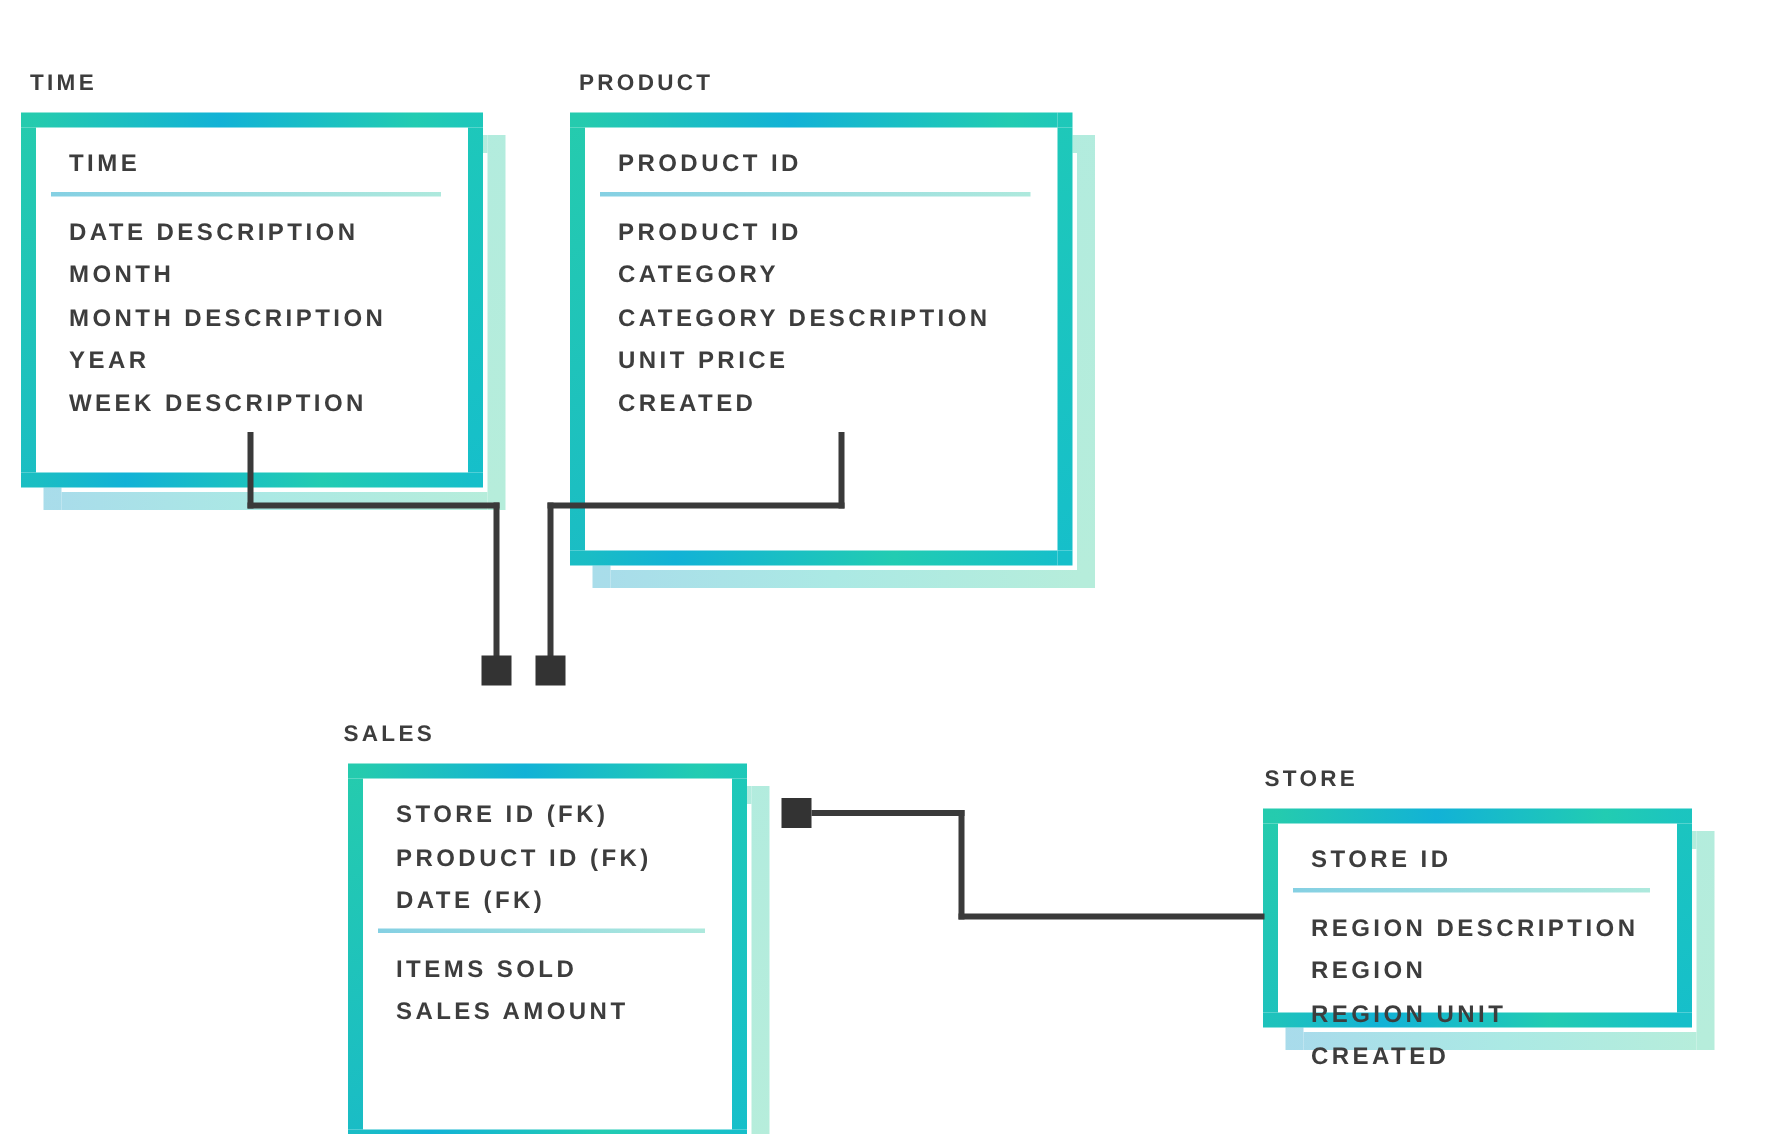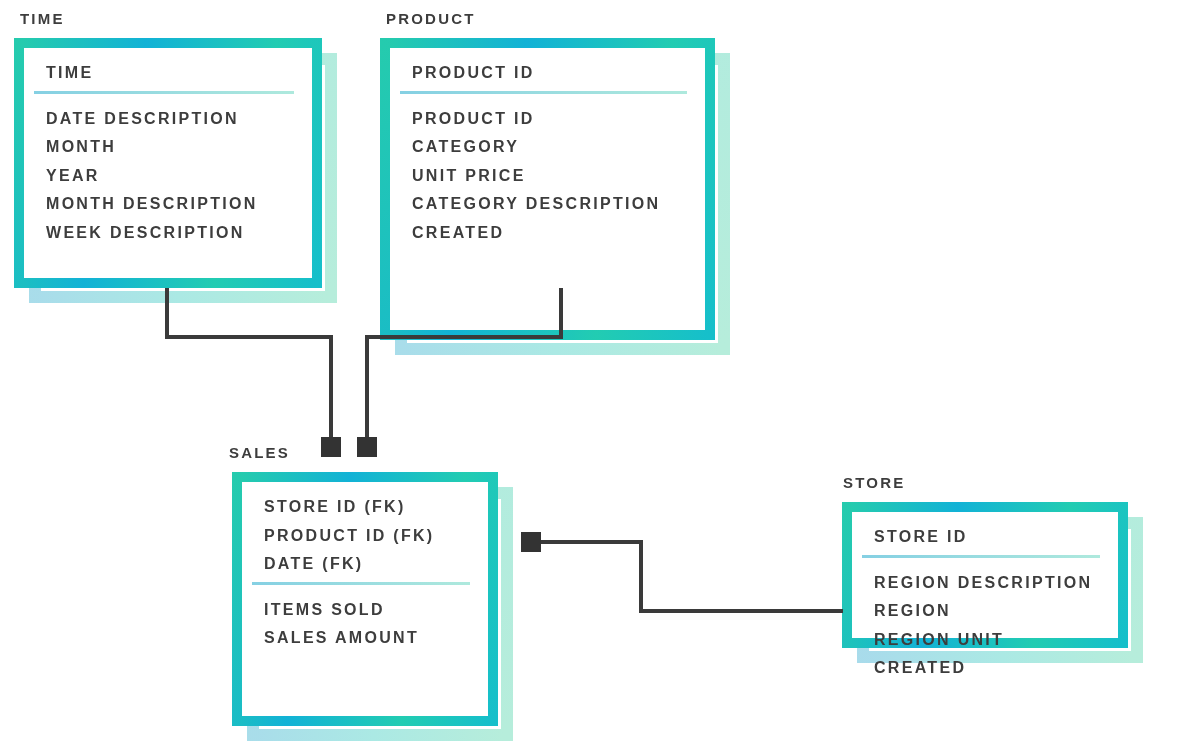--- a/index.html
+++ b/index.html
@@ -8,21 +8,21 @@
     background: #ffffff;
   }
   .canvas {
     position: relative;
     width: 1189px;
     height: 756px;
     background: #ffffff;
     overflow: hidden;
     font-family: "Liberation Sans", "DejaVu Sans", sans-serif;
   }
-  .entity { position: absolute; }
+  .entity { position: absolute; margin-top: 37px; }
   .entity-label {
     position: absolute;
     top: -28px;
     left: 6px;
     font-size: 15px;
     font-weight: 600;
     letter-spacing: 2.2px;
     color: #3d3d3d;
     white-space: nowrap;
   }
@@ -81,40 +81,40 @@
     <div class="entity-label">TIME</div>
     <div class="entity-shadow"></div>
     <div class="entity-box">
       <div class="key-section">
         <div class="field">TIME</div>
       </div>
       <div class="divider"></div>
       <div class="attr-section">
         <div class="field">DATE DESCRIPTION</div>
         <div class="field">MONTH</div>
+        <div class="field">MONTH DESCRIPTION</div>
         <div class="field">YEAR</div>
-        <div class="field">MONTH DESCRIPTION</div>
         <div class="field">WEEK DESCRIPTION</div>
       </div>
     </div>
   </div>
 
   <div class="entity" style="left:380px; top:38px; width:335px; height:302px;">
     <div class="entity-label">PRODUCT</div>
     <div class="entity-shadow"></div>
     <div class="entity-box">
       <div class="key-section">
         <div class="field">PRODUCT ID</div>
       </div>
       <div class="divider"></div>
       <div class="attr-section">
         <div class="field">PRODUCT ID</div>
         <div class="field">CATEGORY</div>
+        <div class="field">CATEGORY DESCRIPTION</div>
         <div class="field">UNIT PRICE</div>
-        <div class="field">CATEGORY DESCRIPTION</div>
         <div class="field">CREATED</div>
       </div>
     </div>
   </div>
 
   <div class="entity" style="left:232px; top:472px; width:266px; height:254px;">
     <div class="entity-label" style="left:-3px;">SALES</div>
     <div class="entity-shadow"></div>
     <div class="entity-box">
       <div class="key-section">

